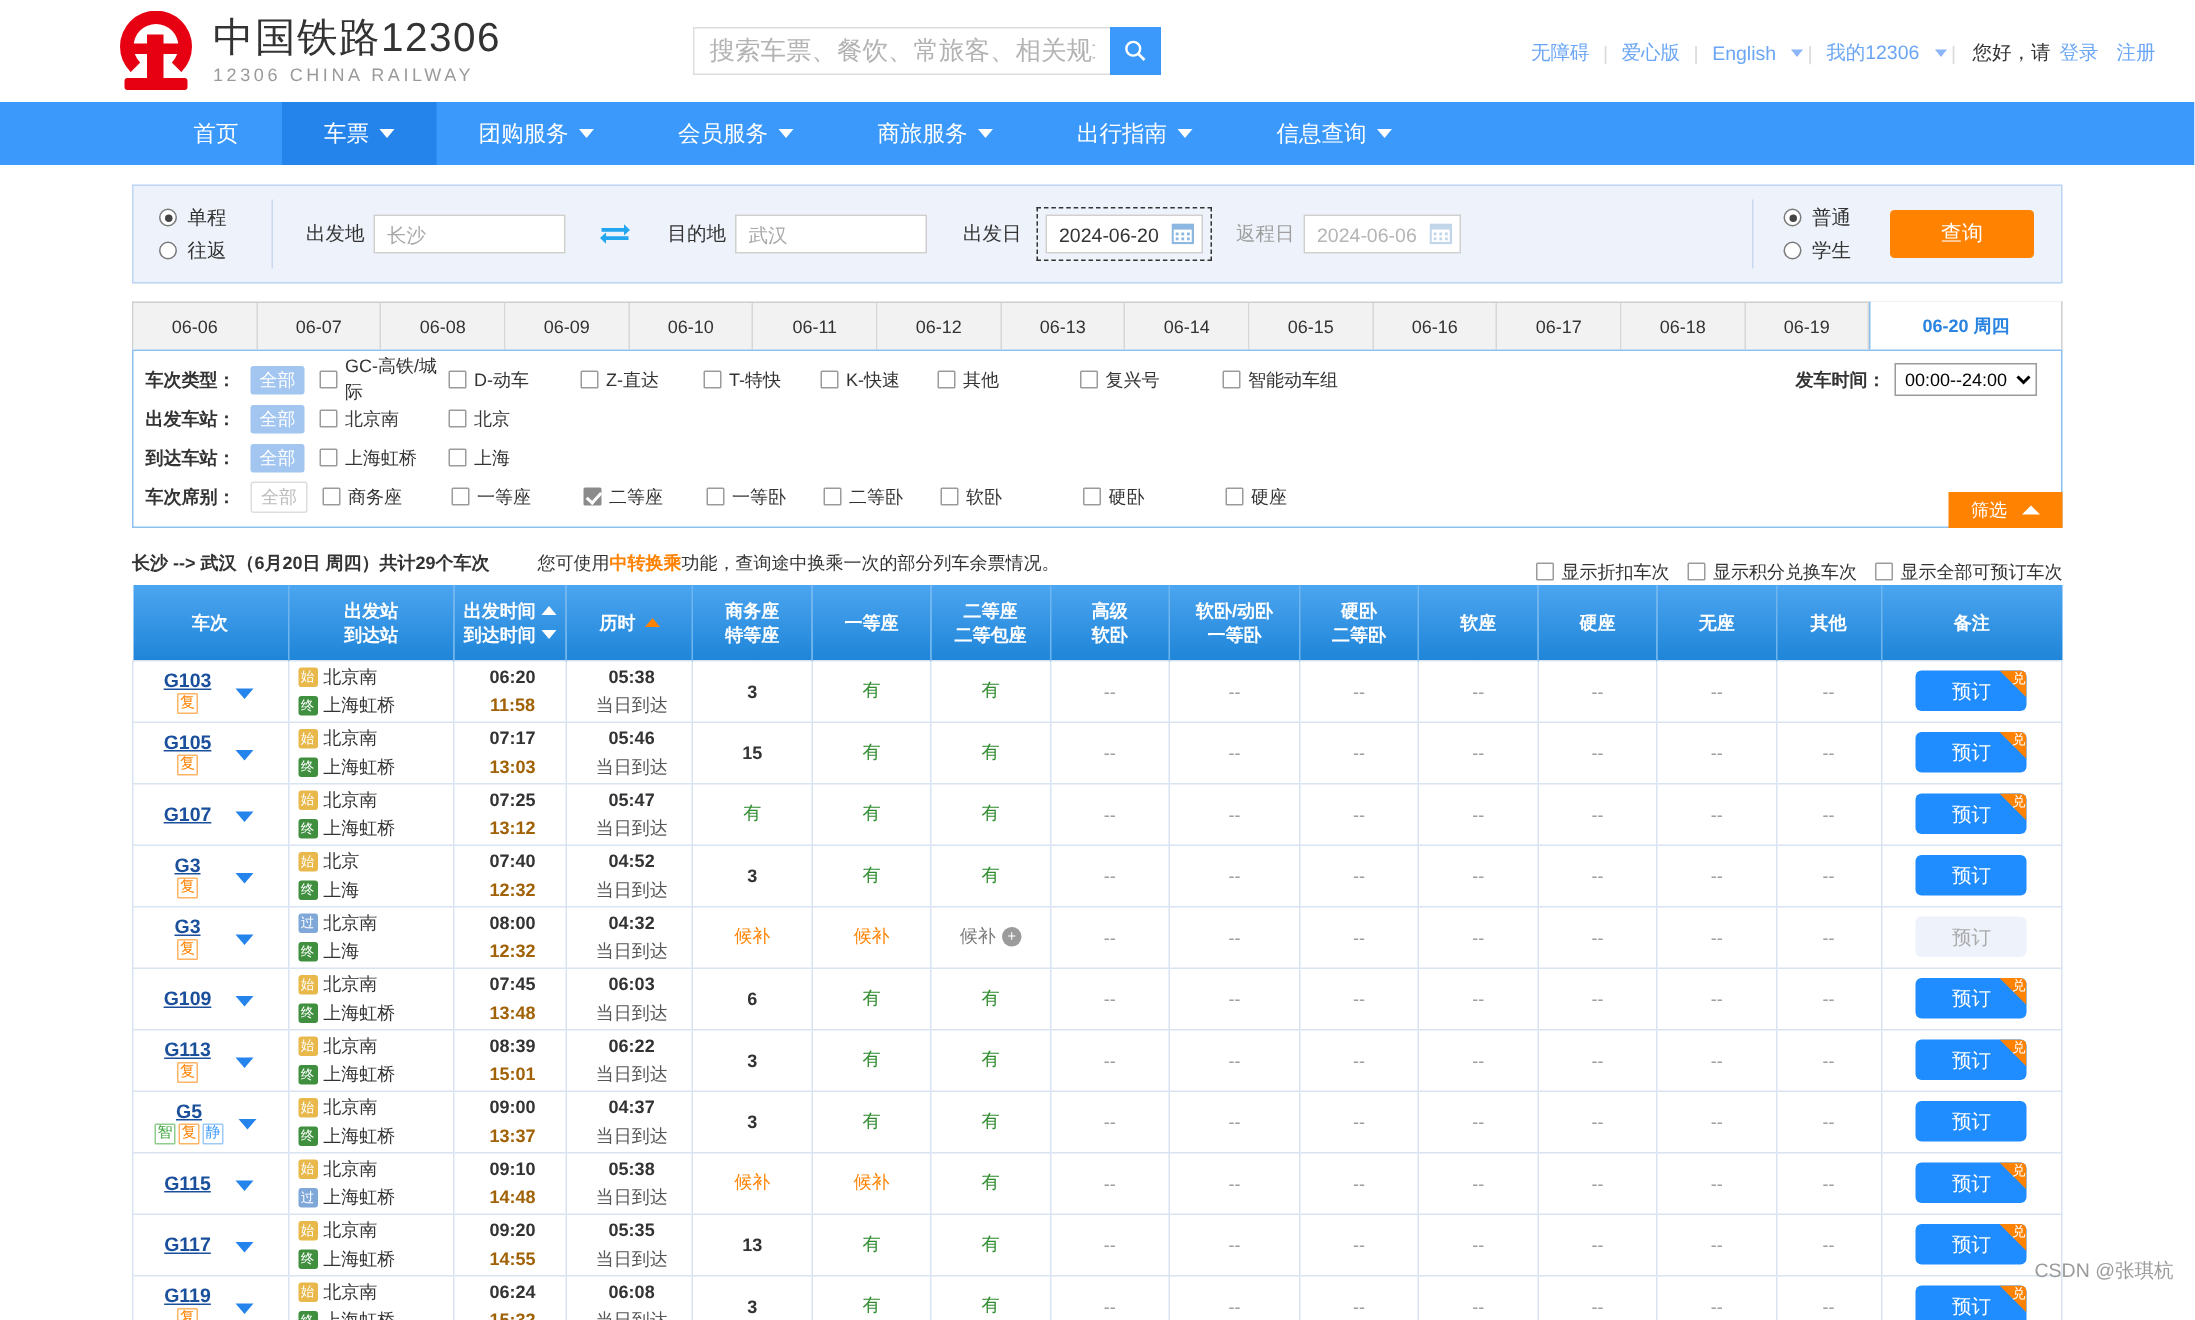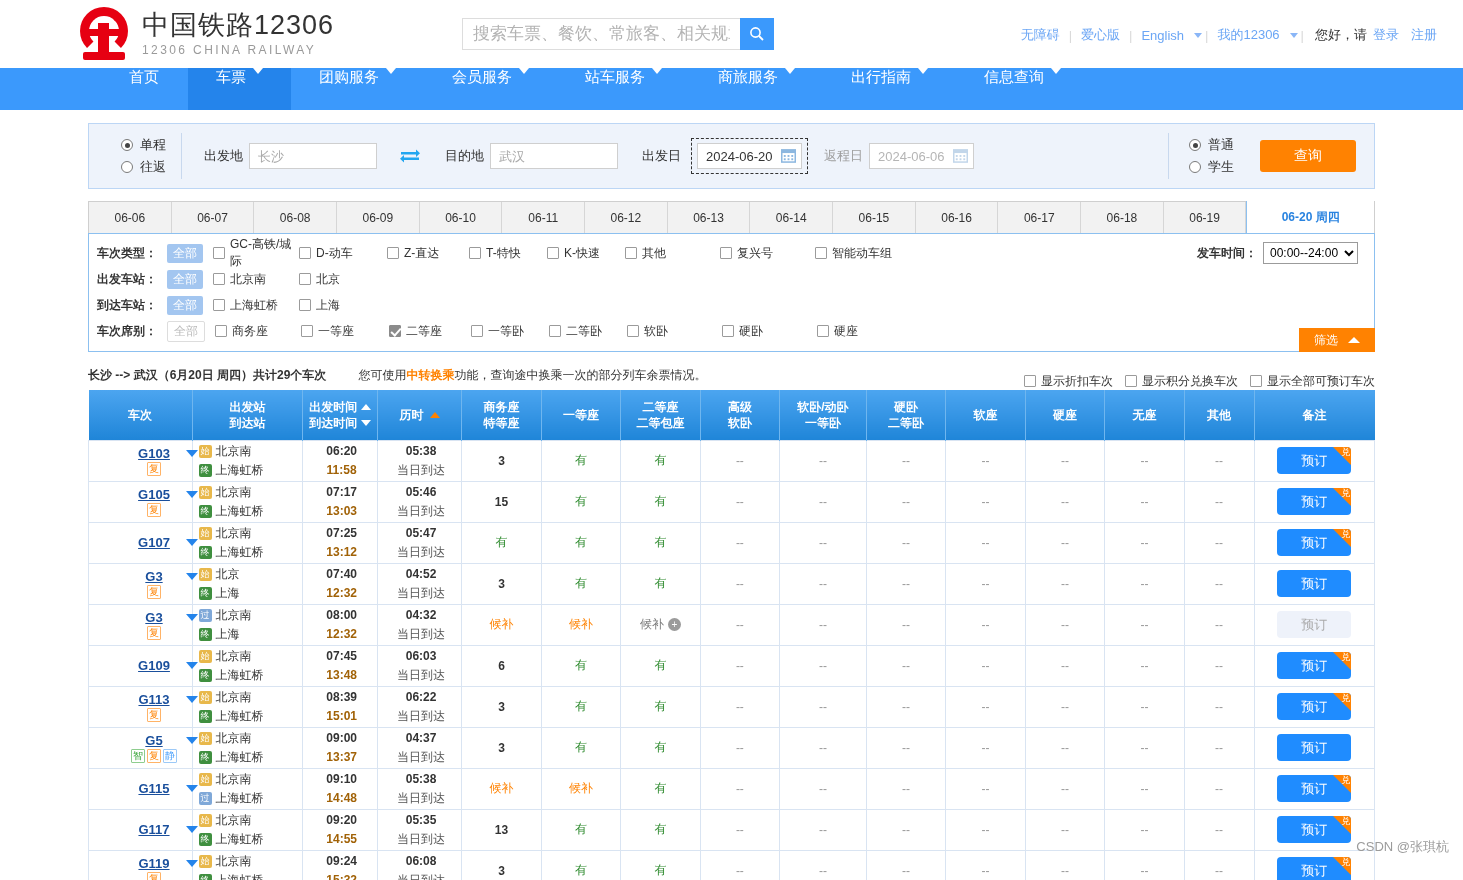--- a/index.html
+++ b/index.html
@@ -54,36 +54,36 @@
   .top-links .sep { color:#d9d9d9; margin:0 3px; }
   .top-links .greet { color:#333; margin-left:8px; }
   .caret-dn {
     display:inline-block; width:0;height:0; margin-left:4px; vertical-align:middle;
     border-left:4px solid transparent;border-right:4px solid transparent;border-top:5px solid #8ab6f7;
   }
 
   
   .nav { height:42px; background:#3b99fc; display:flex; align-items:stretch; }
   .nav-item {
-    color:#fff; font-size:15px; display:flex; align-items:flex-start; justify-content:center;
+    color:#fff; font-size:15px; display:flex; align-items:center; justify-content:center;
     padding:0 28px; cursor:pointer; min-width:88px;
   }
   .nav-item.first { margin-left:100px; }
   .nav-item.active { background:#2484eb; }
   .nav-caret {
     display:inline-block; width:0;height:0; margin-left:7px;
     border-left:5px solid transparent;border-right:5px solid transparent;border-top:6px solid #ffffff;
   }
 
   
   .panel {
     margin:13px 88px 0 88px; border:1px solid #bcd6f5; background:#eef3fb;
     height:66px; display:flex; align-items:center; position:relative;
   }
-  .trip-radios { width:92px; padding-left:32px; }
+  .trip-radios { width:92px; padding-left:17px; }
   .radio-line { display:flex; align-items:center; height:22px; font-size:13px; color:#333; }
   .radio {
     width:12px;height:12px;border:1px solid #7a7a7a;border-radius:50%;
     background:#fff;margin-right:7px;position:relative;flex:none;
   }
   .radio.on::after{content:"";position:absolute;left:2.5px;top:2.5px;width:5px;height:5px;border-radius:50%;background:#444;}
   .vdiv { width:1px; height:46px; background:#c8d8ee; }
   .field { display:flex; align-items:center; margin-left:22px; }
   .field label { font-size:13px; color:#333; margin-right:6px; white-space:nowrap; }
   .field input {
@@ -188,21 +188,21 @@
     background:#fff; color:#333;
   }
   tr.alt td { background:#eef2fa; }
   td.c-train { text-align:left; padding-left:14px; width:86px; }
   td.c-station { text-align:left; padding-left:6px; width:92px; }
   td.c-time { text-align:left; padding-left:4px; width:62px; }
   td.c-dur { text-align:left; padding-left:4px; width:70px; }
   td.c-seat { width:62px; }
   td.c-note { width:100px; padding:0; }
   .train-no { color:#1a4f9c; text-decoration:underline; font-weight:bold; font-size:13px; cursor:pointer; }
-  .train-cell { display:flex; align-items:flex-start;margin-left:29px; }
+  .train-cell { display:flex; align-items:center; }
   .train-left { display:flex; flex-direction:column; align-items:center; min-width:44px;}
   .tags { display:flex; gap:2px; margin-top:1px; }
   .tag { font-size:10px; border:1px solid; padding:0 1px; line-height:12px; border-radius:1px; }
   .tag.fu { color:#ff8201; border-color:#ffb367; }
   .tag.zhi { color:#3aa53a; border-color:#8ecd8e; }
   .tag.jing { color:#3b99fc; border-color:#9cc9f7; }
   .dd-caret { margin-left:10px; margin-top:4px; width:0;height:0;
     border-left:6px solid transparent;border-right:6px solid transparent;border-top:7px solid #2484eb; cursor:pointer;}
   .st-line { display:flex; align-items:center; line-height:19px; }
   .sq { width:13px;height:13px;border-radius:2px;color:#fff;font-size:9px;
@@ -289,24 +289,20 @@
     </div>
     <div class="nav-item">
       <span>团购服务</span>
       <i class="nav-caret"></i>
     </div>
     <div class="nav-item">
       <span>会员服务</span>
       <i class="nav-caret"></i>
     </div>
     <div class="nav-item">
-      <span>站车服务</span>
-      <i class="nav-caret"></i>
-    </div>
-    <div class="nav-item">
       <span>商旅服务</span>
       <i class="nav-caret"></i>
     </div>
     <div class="nav-item">
       <span>出行指南</span>
       <i class="nav-caret"></i>
     </div>
     <div class="nav-item">
       <span>信息查询</span>
       <i class="nav-caret"></i>
@@ -1190,21 +1186,21 @@
             <div class="st-line">
               <span class="sq start">始</span>
               <span class="stn">北京南</span>
             </div>
             <div class="st-line">
               <span class="sq end">终</span>
               <span class="stn">上海虹桥</span>
             </div>
           </td>
           <td class="c-time">
-            <div class="t-dep">09:24</div>
+            <div class="t-dep">06:24</div>
             <div class="t-arr">15:32</div>
           </td>
           <td class="c-dur">
             <div class="d-dur">06:08</div>
             <div class="d-note">当日到达</div>
           </td>
           <td class="c-seat"><span class="num">3</span></td>
           <td class="c-seat"><span class="yes">有</span></td>
           <td class="c-seat"><span class="yes">有</span></td>
           <td class="c-seat"><span class="dash">--</span></td>

